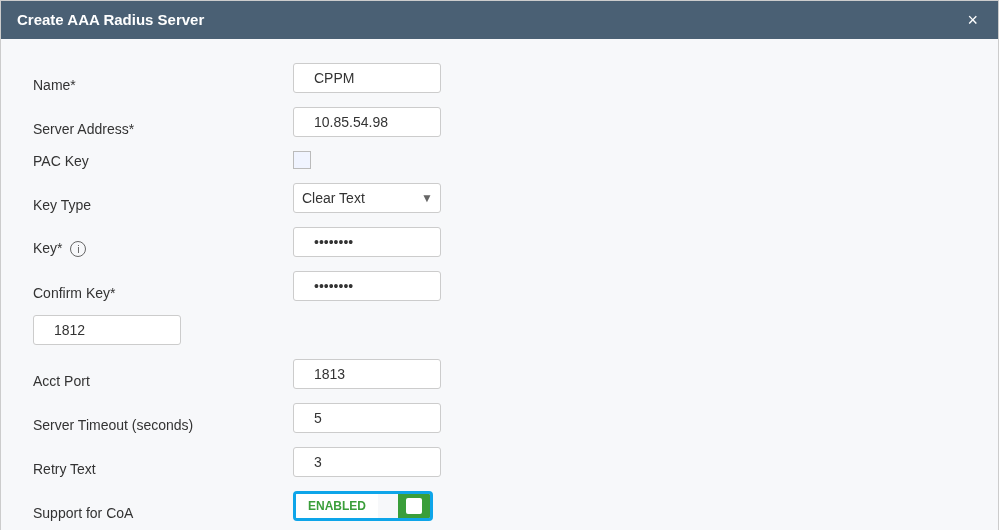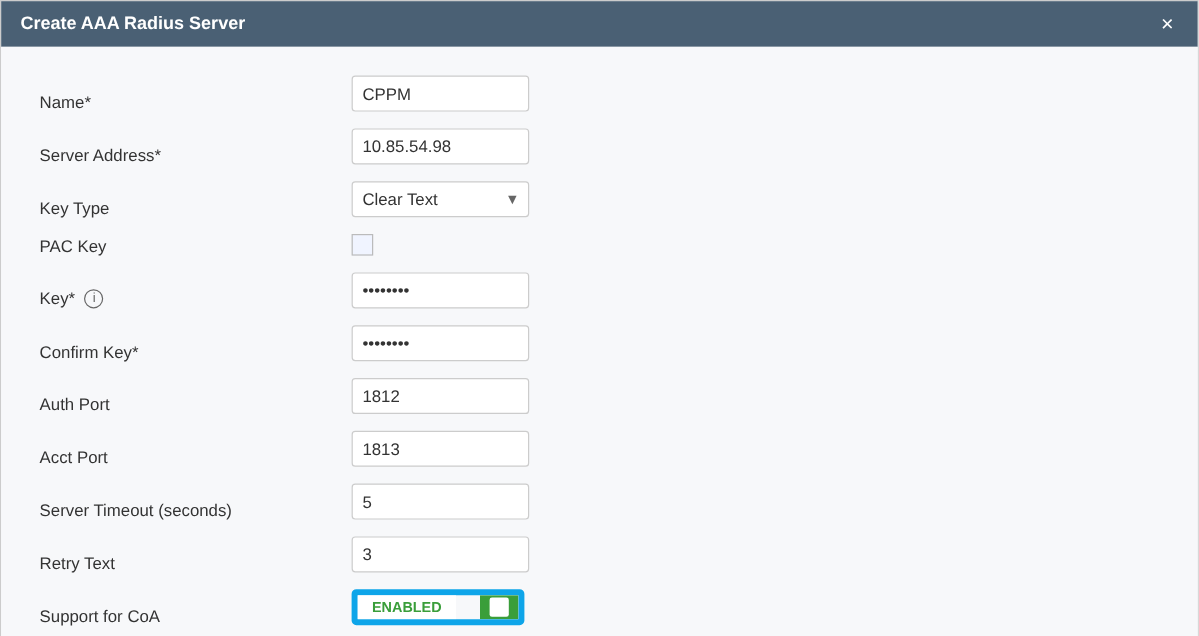--- a/index.html
+++ b/index.html
@@ -64,21 +64,21 @@
       line-height: 14px;
       margin-left: 4px;
       cursor: default;
       vertical-align: middle;
     }
     .form-input {
       width: 148px;
       height: 30px;
       border: 1px solid #ccc;
       border-radius: 3px;
-      padding: 4px 8px;
+      padding: 4px 20px;
       font-size: 14px;
       color: #333;
       background: #fff;
     }
     .form-select-wrapper {
       position: relative;
       width: 148px;
     }
     .form-select {
       width: 100%;
@@ -105,21 +105,21 @@
       width: 18px;
       height: 18px;
       border: 1px solid #bbb;
       background: #f0f4ff;
       display: inline-block;
       cursor: pointer;
     }
     .toggle-wrapper {
       display: flex;
       align-items: center;
-      border: 5px solid #0ea5e9;
+      border: 3px solid #0ea5e9;
       border-radius: 4px;
       overflow: hidden;
       height: 30px;
       gap: 20px;
     }
     .toggle-label {
       padding: 0 12px;
       font-size: 12px;
       font-weight: bold;
       color: #3a9e3a;
@@ -156,53 +156,52 @@
   <div class="dialog-body">
 
     <div class="form-row">
       <div class="form-label">Name*</div>
       <input class="form-input" type="text" value="CPPM" style="">
     </div>
 
     <div class="form-row">
       <div class="form-label">Server Address*</div>
       <input class="form-input" type="text" value="10.85.54.98" style="">
+    </div>
+
+    <div class="form-row">
+      <div class="form-label">PAC Key</div>
+      <div class="checkbox-input"></div>
     </div>
 
     <div class="form-row">
       <div class="form-label">Key Type</div>
       <div class="form-select-wrapper">
         <select class="form-select">
           <option>Clear Text</option>
           <option>Encrypted</option>
         </select>
         <span class="form-select-arrow">▼</span>
       </div>
     </div>
 
     <div class="form-row">
-      <div class="form-label">PAC Key</div>
-      <div class="checkbox-input"></div>
-    </div>
-
-    <div class="form-row">
       <div class="form-label">
         <span>Key*</span>
         <span class="info-icon">i</span>
       </div>
       <input class="form-input" type="password" value="password" style="">
     </div>
 
     <div class="form-row">
       <div class="form-label">Confirm Key*</div>
       <input class="form-input" type="password" value="password" style="">
     </div>
 
     <div class="form-row">
-      <div class="form-label">Auth Port</div>
       <input class="form-input" type="text" value="1812" style="">
     </div>
 
     <div class="form-row">
       <div class="form-label">Acct Port</div>
       <input class="form-input" type="text" value="1813" style="">
     </div>
 
     <div class="form-row">
       <div class="form-label">Server Timeout (seconds)</div>

